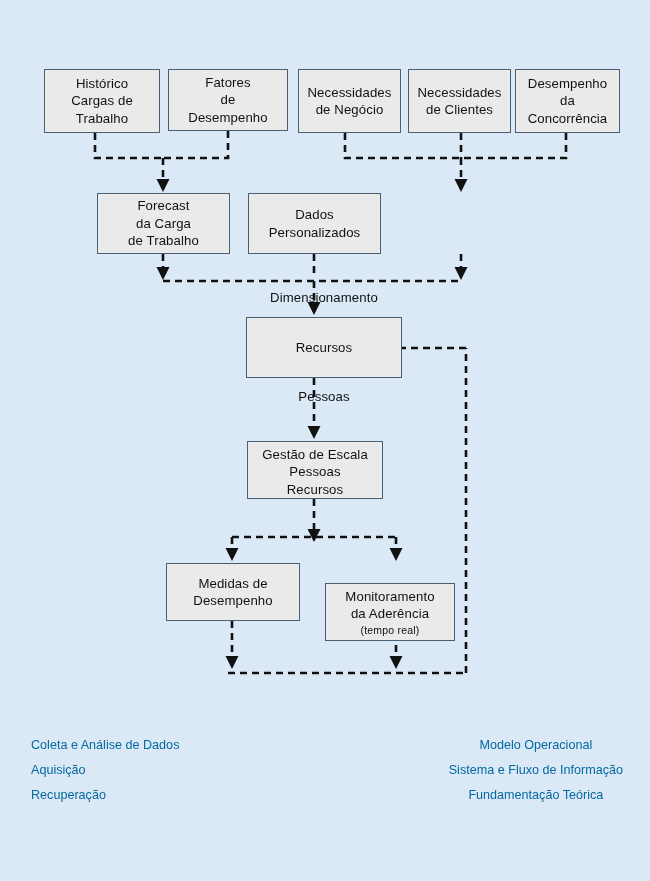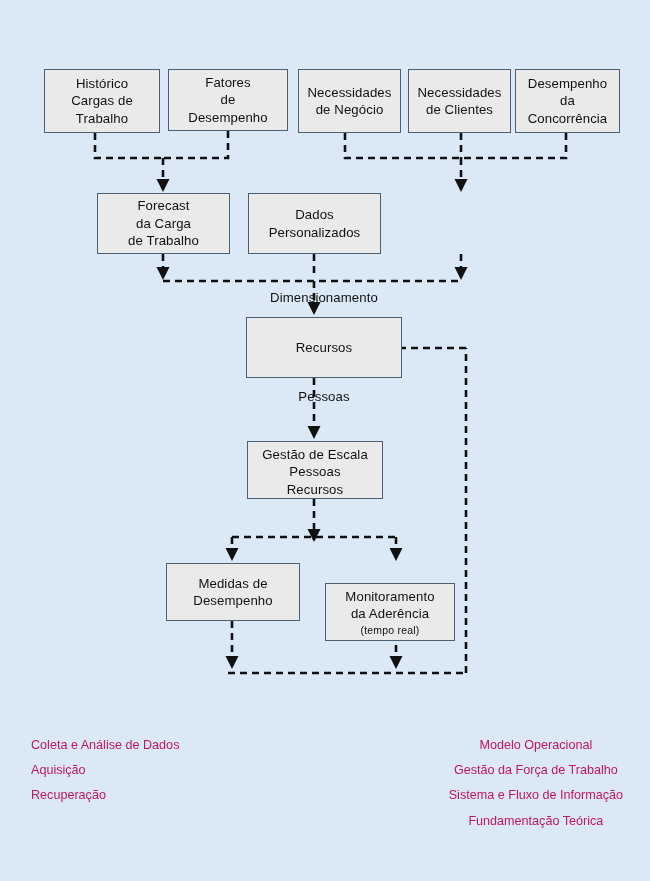--- a/index.html
+++ b/index.html
@@ -47,21 +47,21 @@
     white-space: nowrap;
   }
   .node .sub {
     font-size: 10.5px;
     line-height: 14px;
     letter-spacing: 0.2px;
     text-align: right;
   }
   .legend {
     position: absolute;
-    color: #be185d;
+    color: #0369a1;
     font-size: 12.6px;
     line-height: 25.2px;
   }
   .legend-left {
     left: 31px;
     top: 733px;
     text-align: left;
   }
   .legend-right {
     right: 27px;
@@ -195,18 +195,17 @@
   </div>
 
   <div class="legend legend-left">
     <span class="legend-item">Coleta e Análise de Dados</span>
     <span class="legend-item">Aquisição</span>
     <span class="legend-item">Recuperação</span>
   </div>
 
   <div class="legend legend-right">
     <span class="legend-item">Modelo Operacional</span>
-    <span class="legend-item">Gestão da Força de Trabalho</span>
     <span class="legend-item">Sistema e Fluxo de Informação</span>
     <span class="legend-item">Fundamentação Teórica</span>
   </div>
 
 </div>
 
 </body></html>

